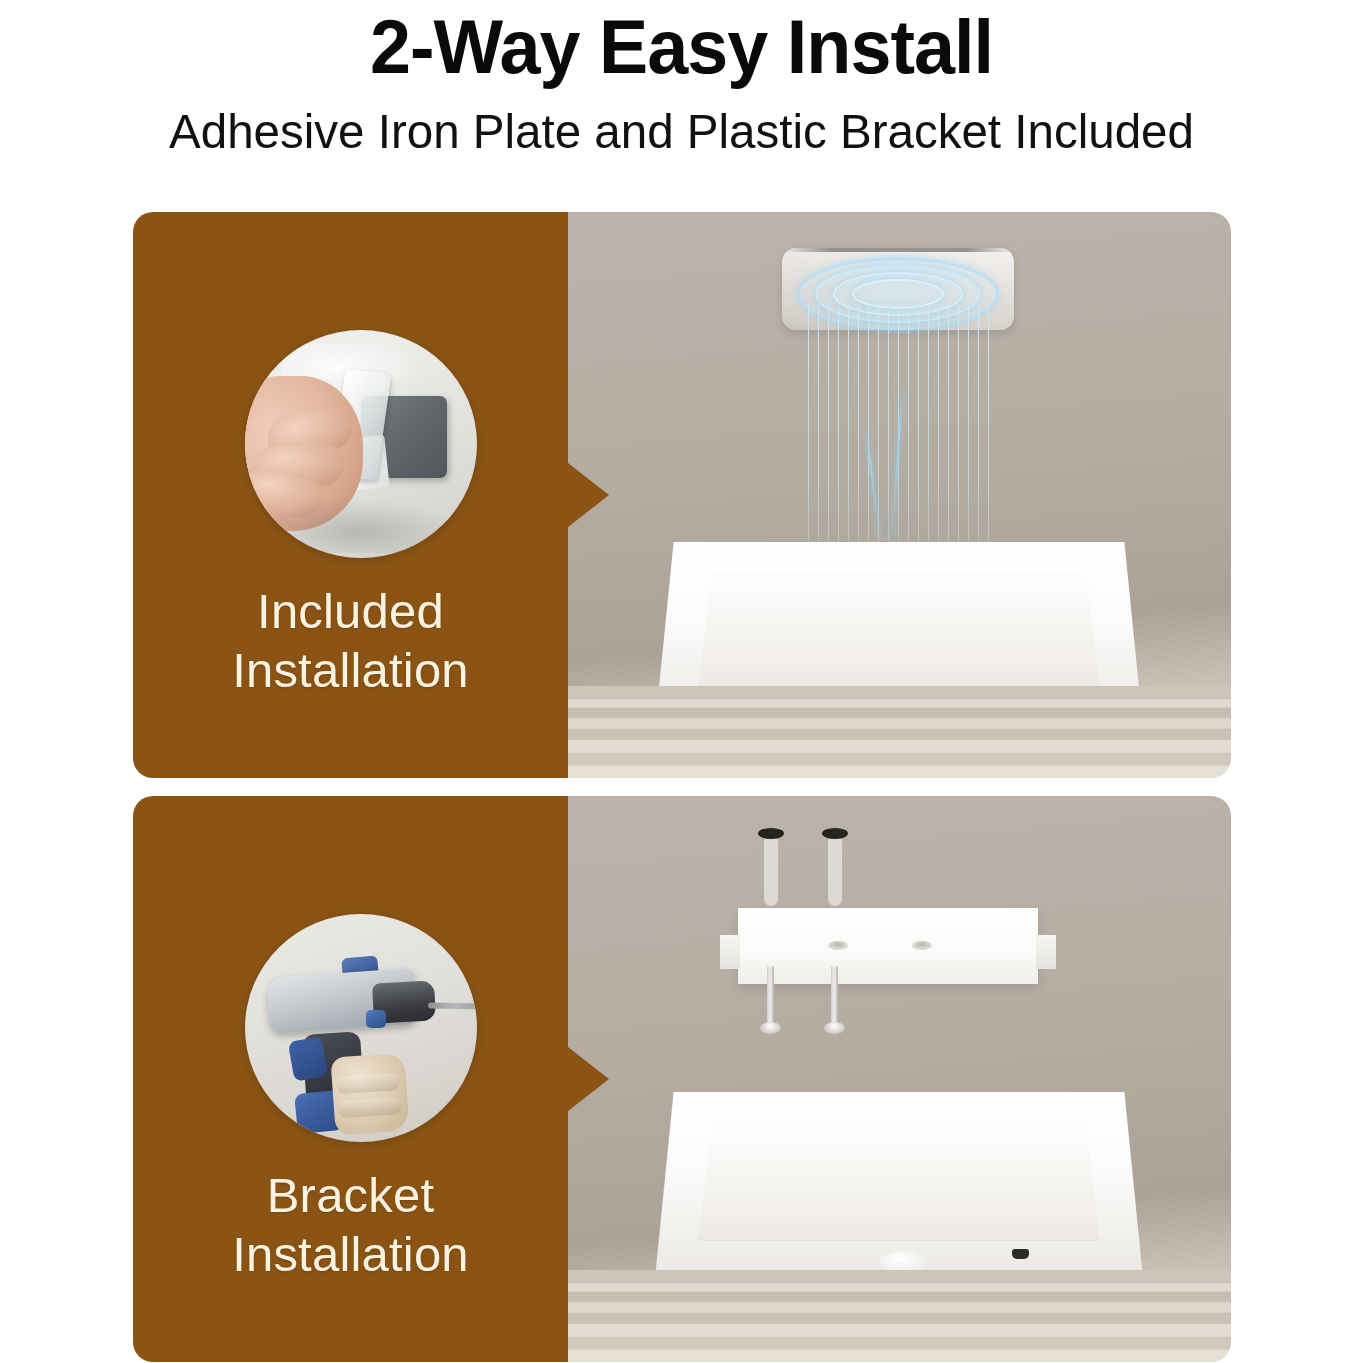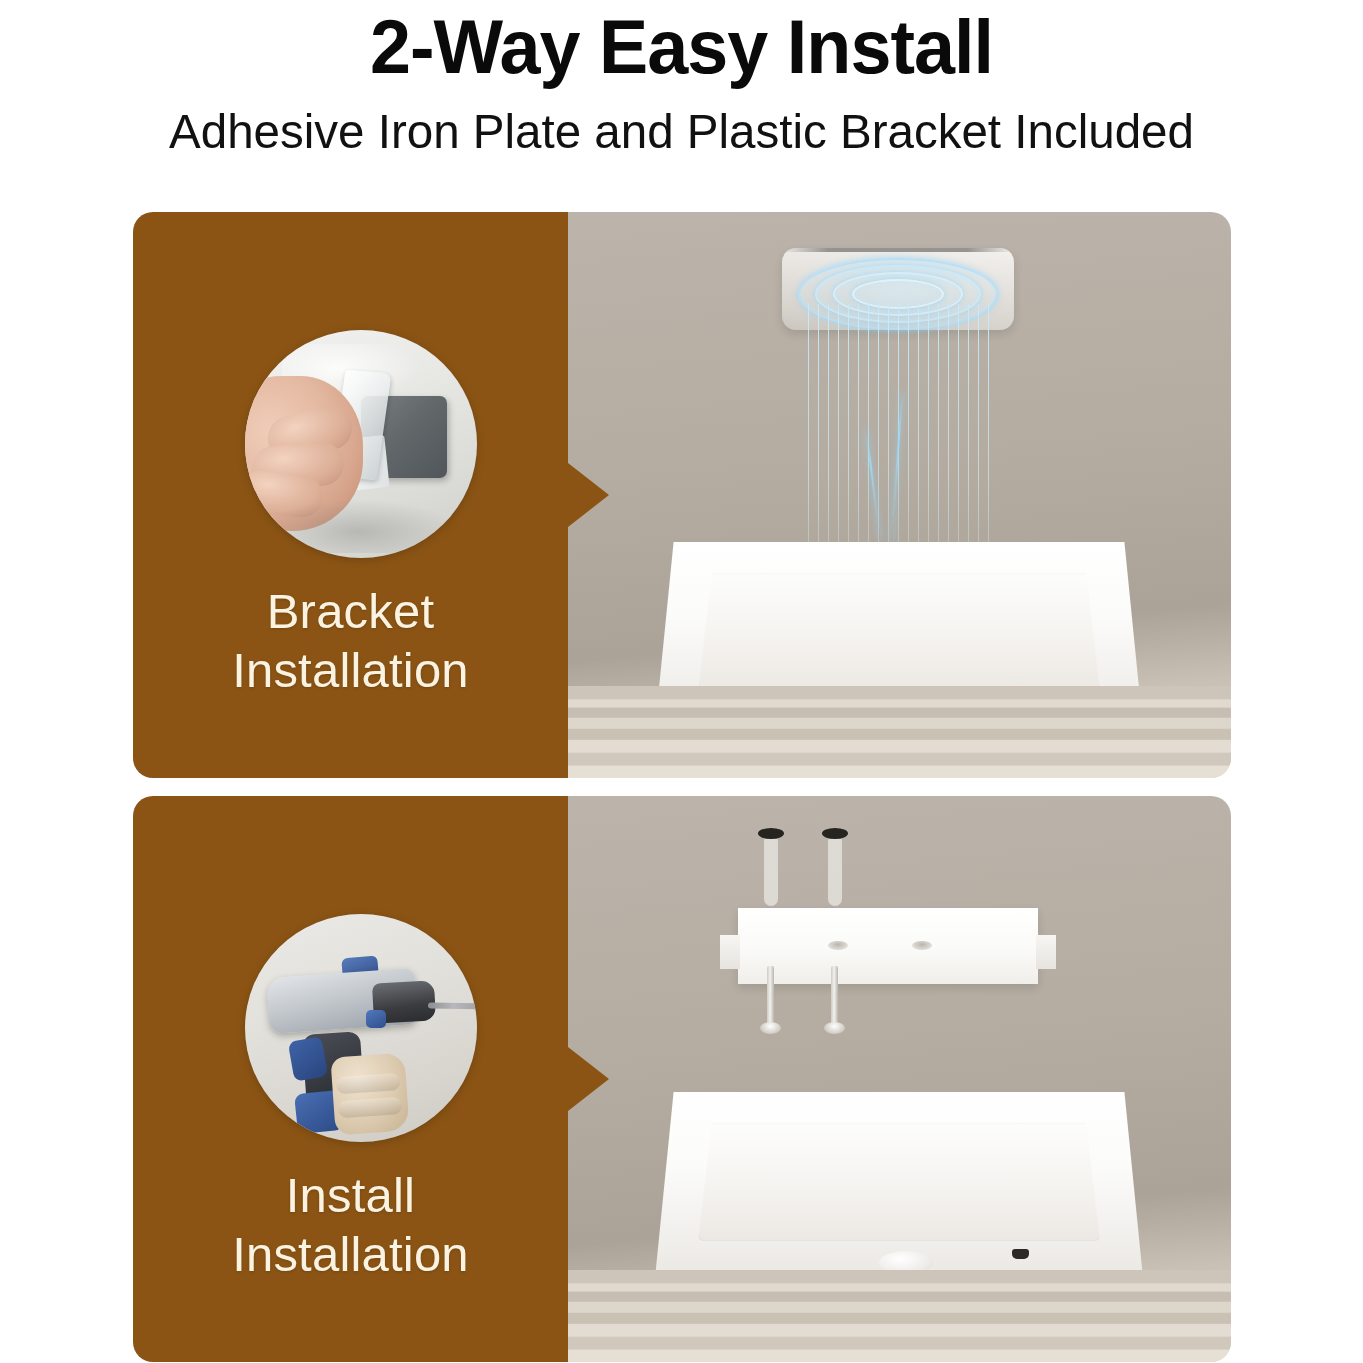--- a/index.html
+++ b/index.html
@@ -428,21 +428,21 @@
       <div class="adh-film"></div>
       <div class="adh-hand">
         <span class="adh-finger adh-f1"></span>
         <span class="adh-finger adh-f2"></span>
         <span class="adh-finger adh-f3"></span>
       </div>
       <div class="adh-shadow"></div>
     </div>
 
     <div class="panel-label">
-      <div>Bracket</div>
+      <div>Included</div>
       <div>Installation</div>
     </div>
 
   </div>
 
   <div class="arrow-notch"></div>
 
   <div class="panel-right">
 
     <div class="iron-plate"></div>
@@ -501,21 +501,21 @@
       <div class="drl-chuck"></div>
       <div class="drl-bit"></div>
       <div class="drl-blue3"></div>
       <div class="drl-grip"></div>
       <div class="drl-blue1"></div>
       <div class="drl-blue2"></div>
       <div class="drl-hand"></div>
     </div>
 
     <div class="panel-label">
-      <div>Install</div>
+      <div>Bracket</div>
       <div>Installation</div>
     </div>
 
   </div>
 
   <div class="arrow-notch"></div>
 
   <div class="panel-right">
 
     <div class="anchor anchor-1"></div>

